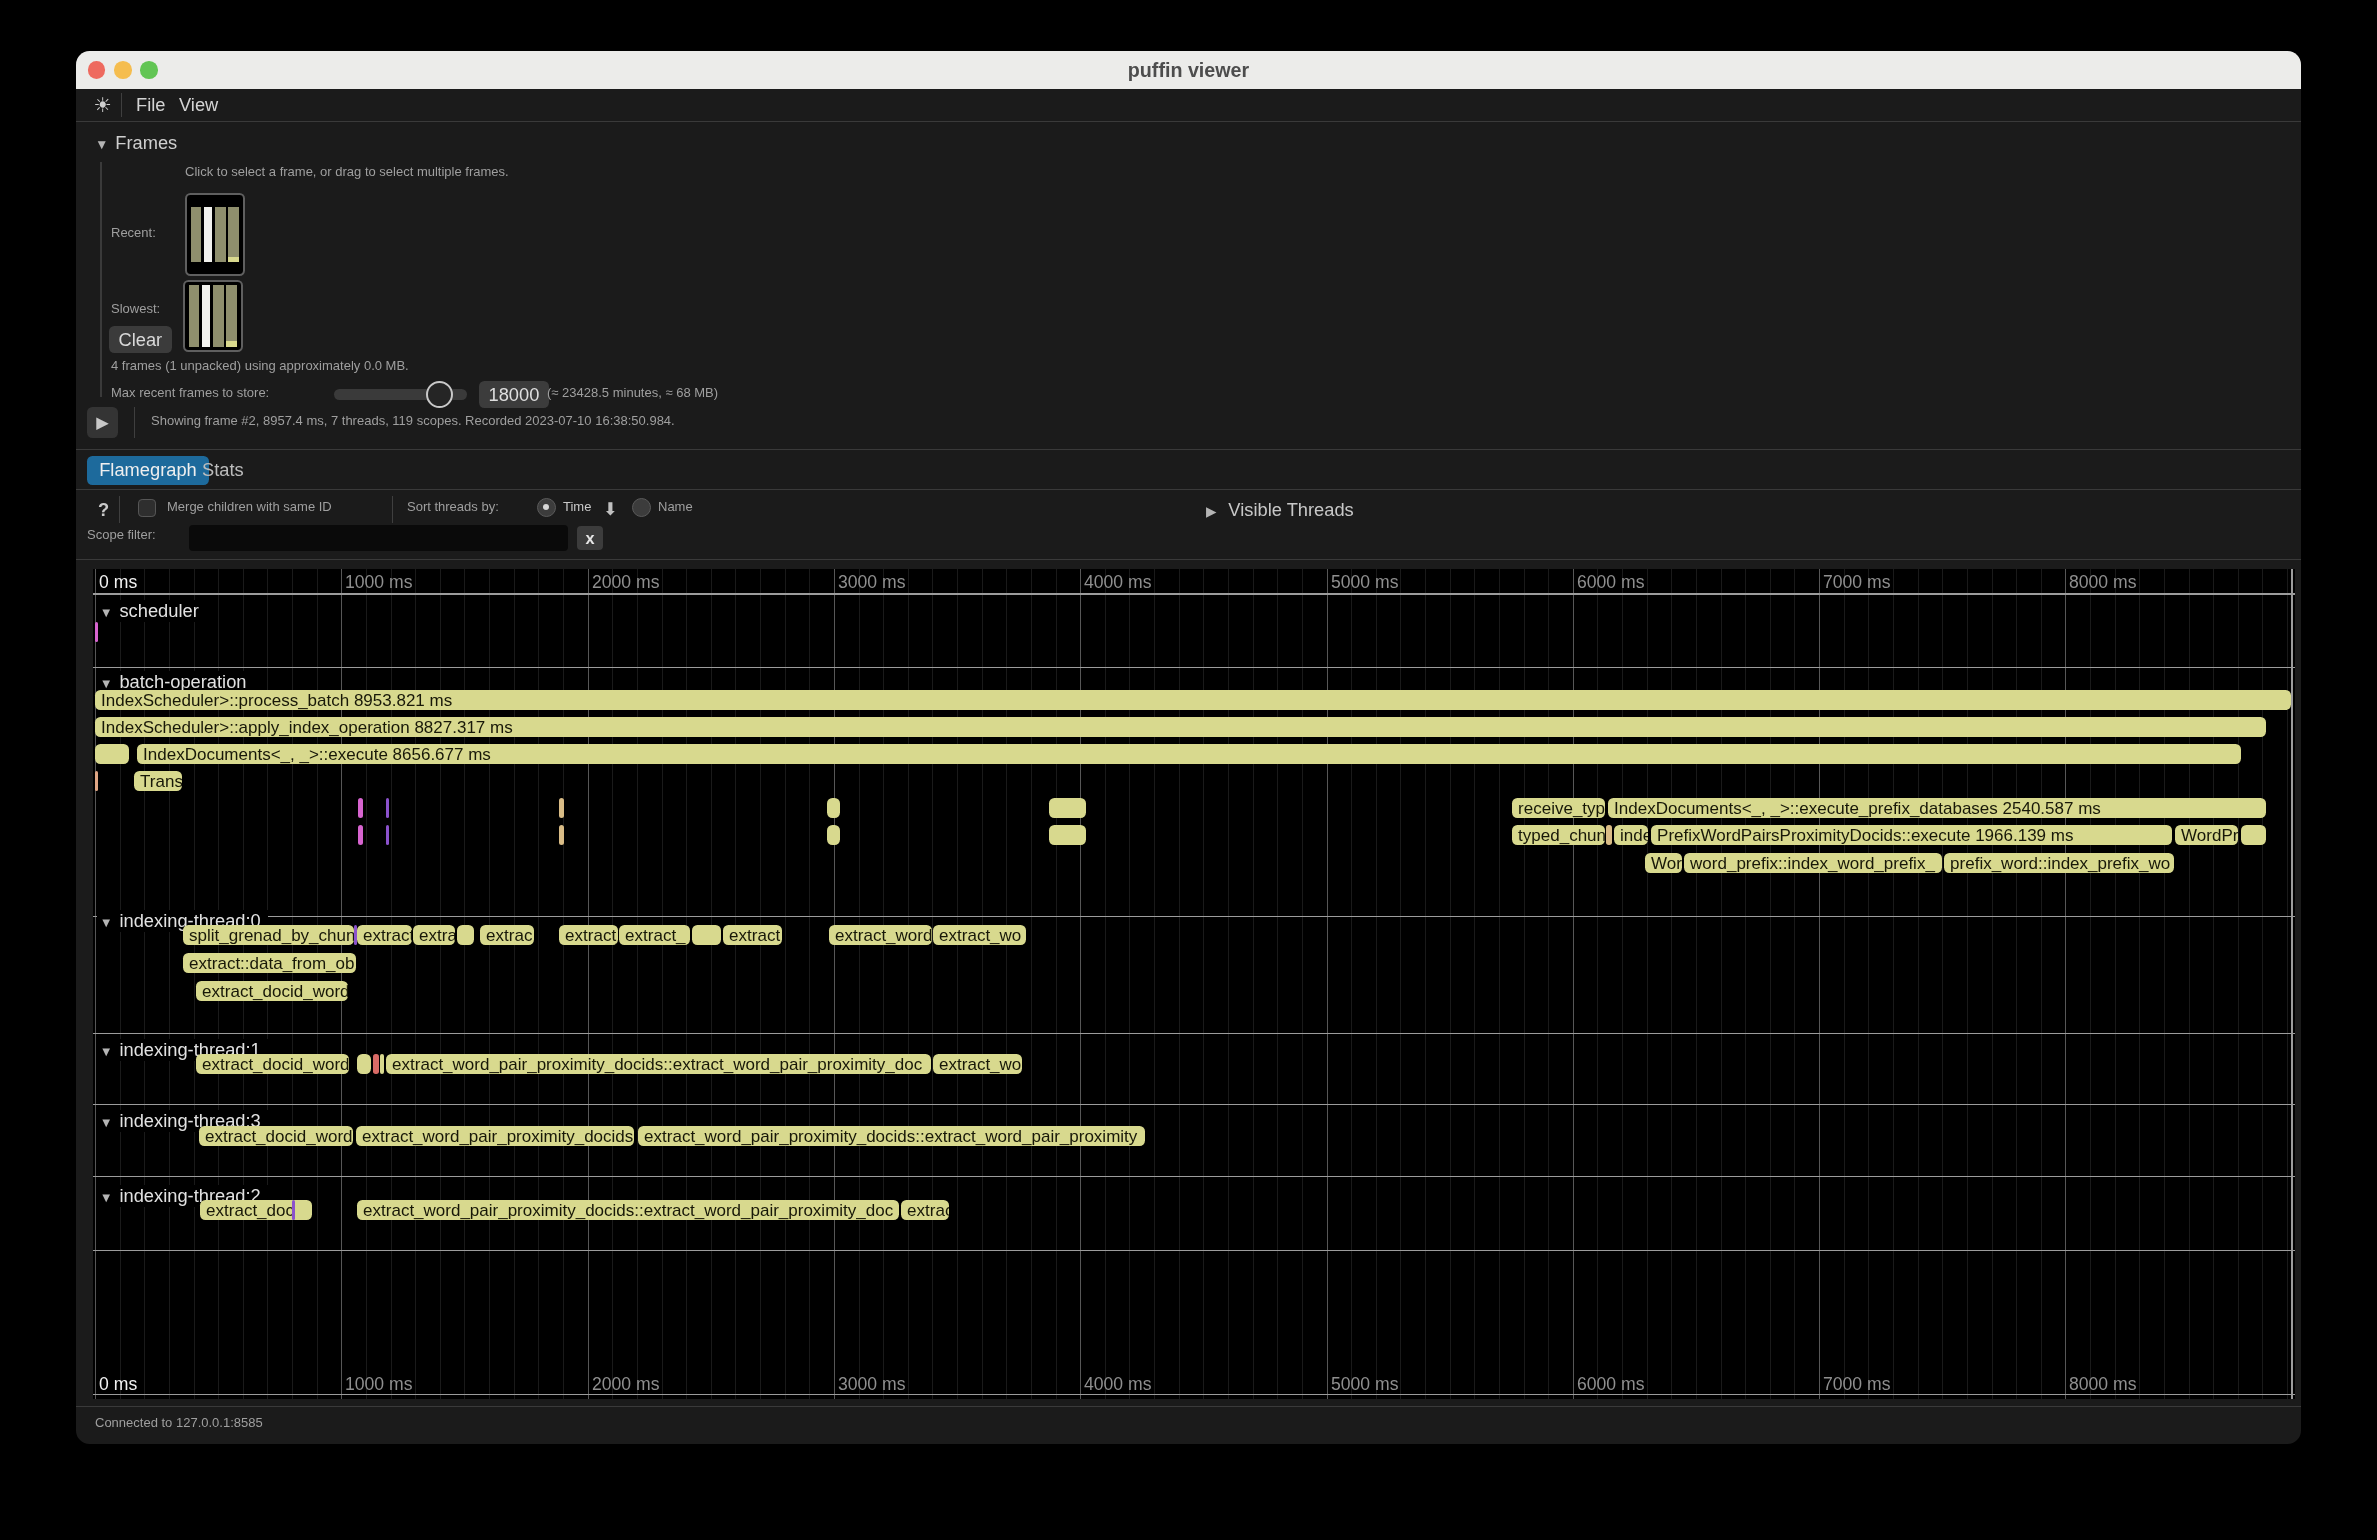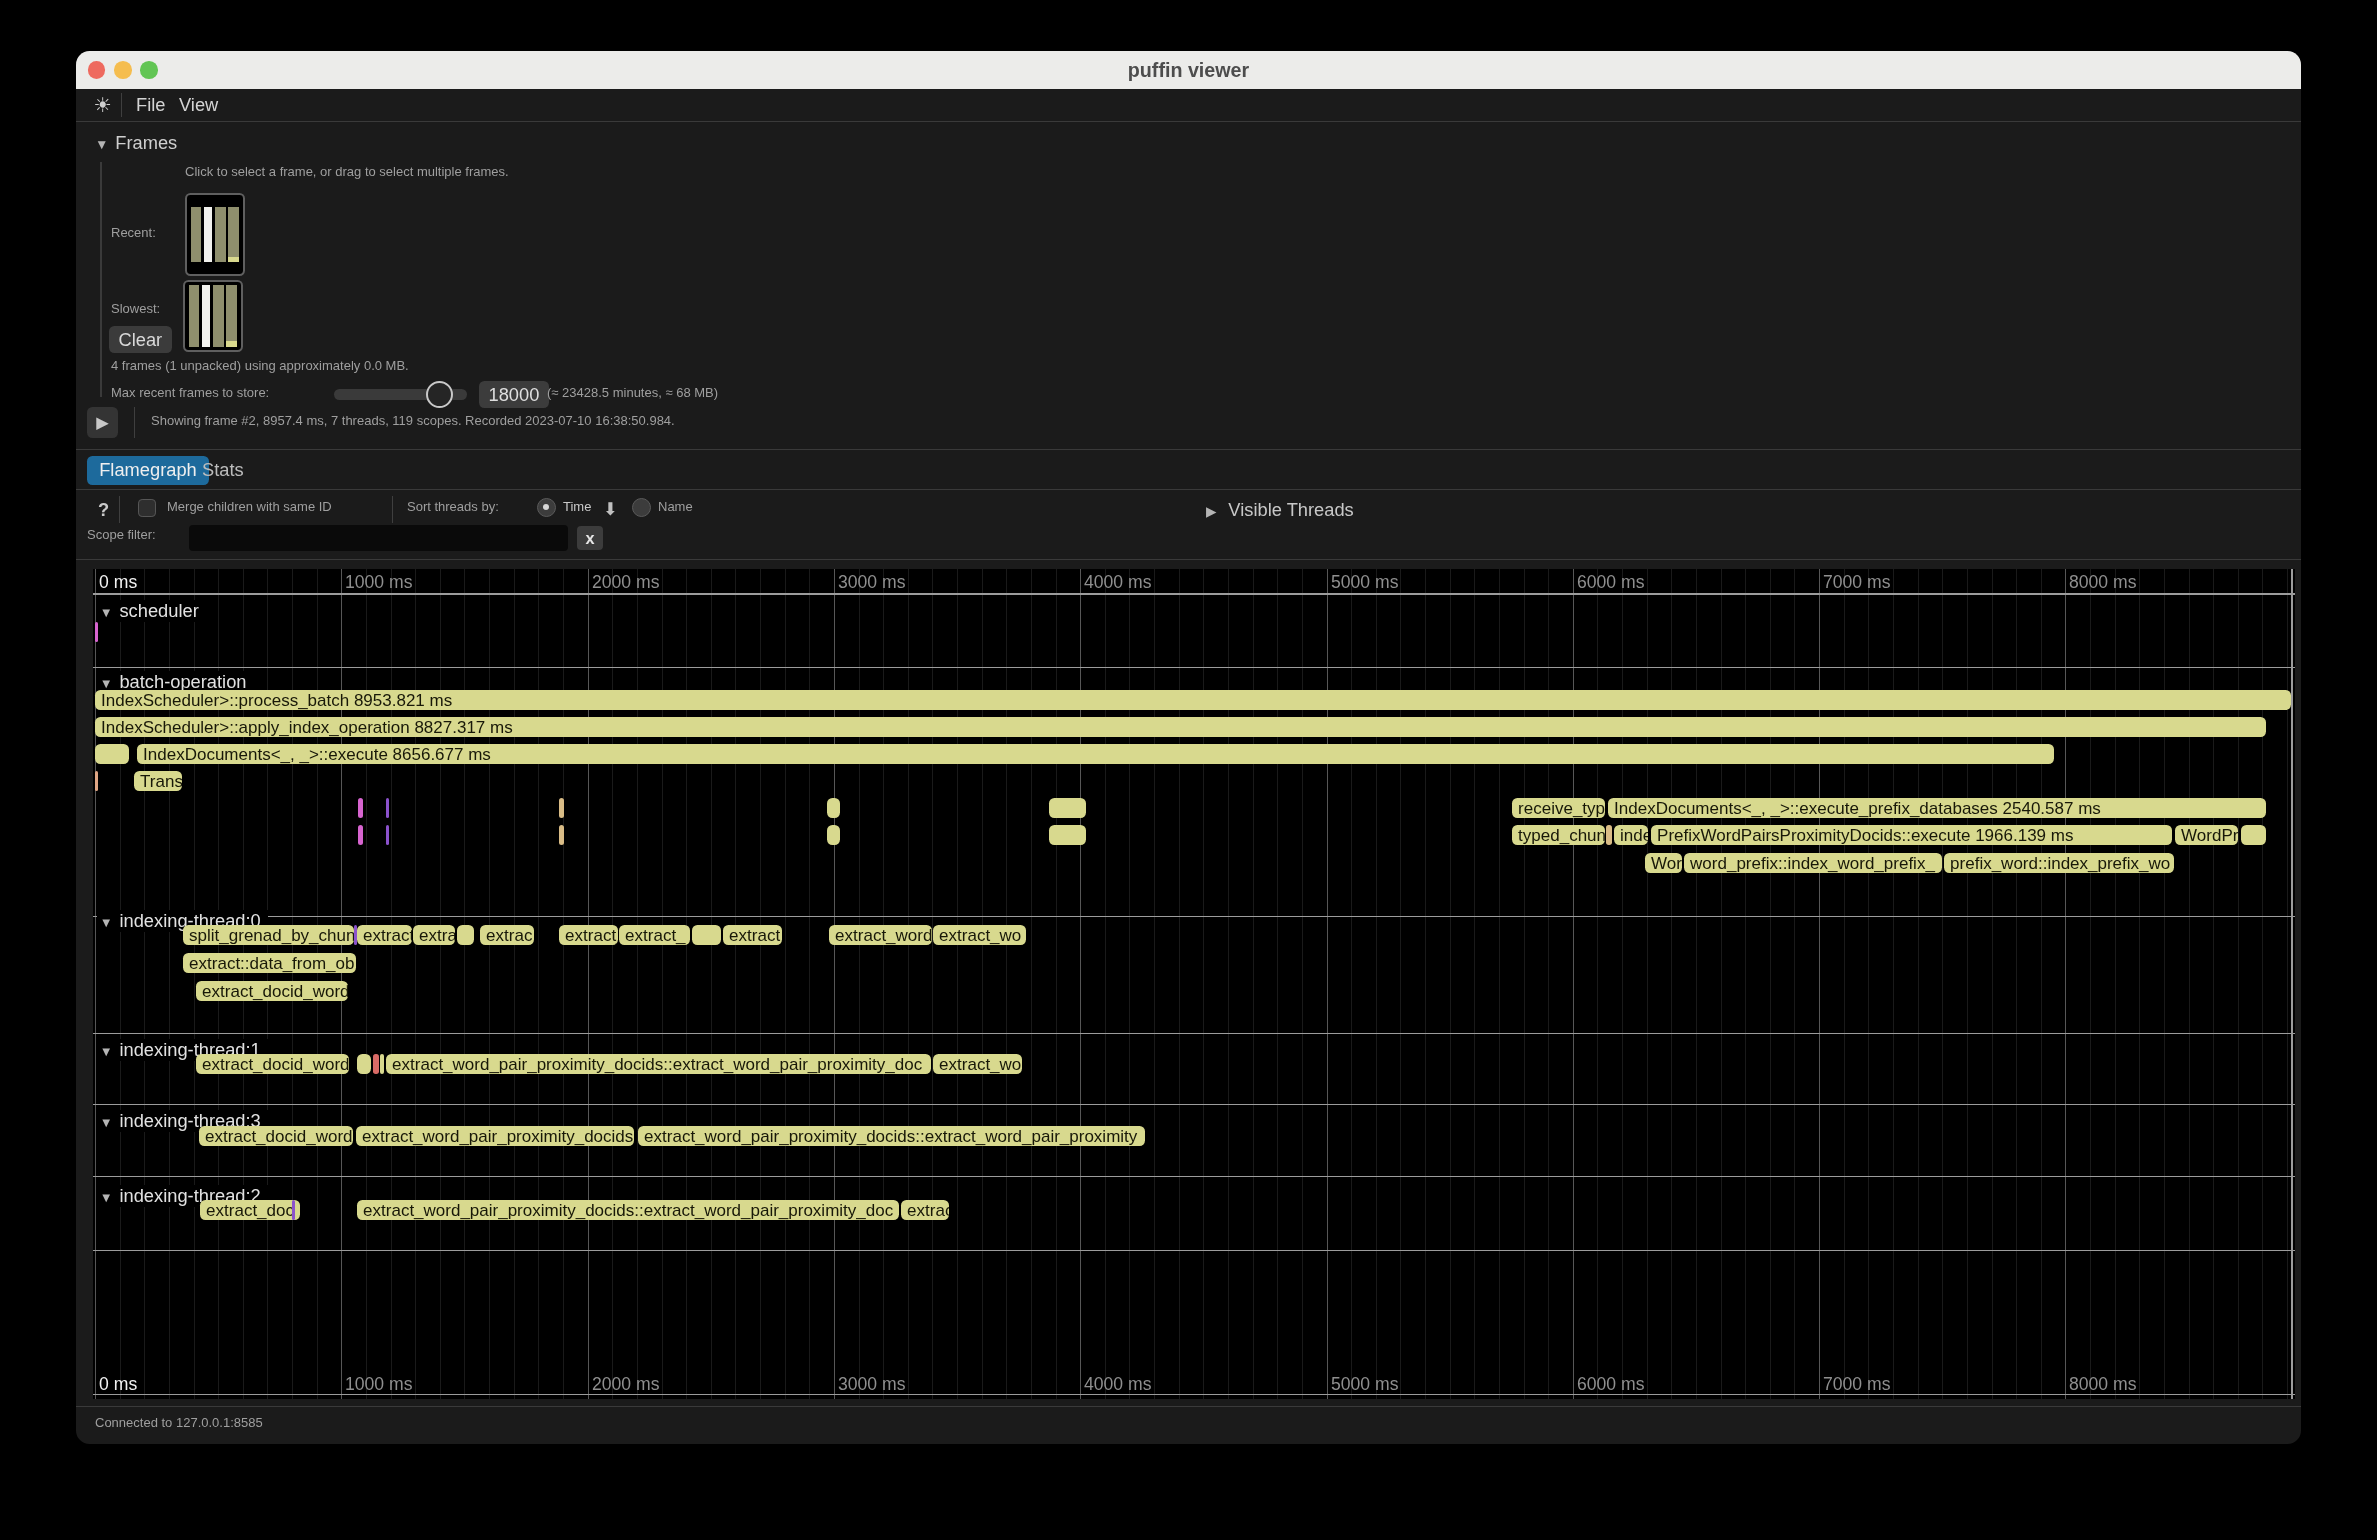--- a/index.html
+++ b/index.html
@@ -303,21 +303,21 @@
       <div class="sec-line" style="top: 24.4px;"></div>
       <div class="sec-line" style="top: 825px;"></div>
       <div class="edge-v" style="left: 2198px;"></div>
       <div class="thread-header" style="left: 4.1px; top: 31px;"><span class="tri">▼</span>scheduler</div>
       <div class="bar c-magenta sliver" style="left: 2px; top: 53px; width: 3.4px;"></div>
       <div class="sec-line" style="top: 98px;"></div>
       <div class="thread-header" style="left: 4.1px; top: 102px;"><span class="tri">▼</span>batch-operation</div>
       <div class="bar c-default" style="left: 2px; top: 121px; width: 2196px;">IndexScheduler&gt;::process_batch 8953.821 ms</div>
       <div class="bar c-default" style="left: 2px; top: 148px; width: 2171px;">IndexScheduler&gt;::apply_index_operation 8827.317 ms</div>
       <div class="bar c-default" style="left: 2px; top: 175px; width: 34px;"></div>
-      <div class="bar c-default" style="left: 44px; top: 175px; width: 1917px;">IndexDocuments&lt;_, _&gt;::execute 8656.677 ms</div>
+      <div class="bar c-default" style="left: 44px; top: 175px; width: 2104px;">IndexDocuments&lt;_, _&gt;::execute 8656.677 ms</div>
       <div class="bar c-salmon sliver" style="left: 2px; top: 202px; width: 3.4px;"></div>
       <div class="bar c-default" style="left: 41px; top: 202px; width: 48px;">Trans</div>
       <div class="bar c-magenta sliver" style="left: 265px; top: 229px; width: 5.4px;"></div>
       <div class="bar c-purple sliver" style="left: 293px; top: 229px; width: 3px;"></div>
       <div class="bar c-tan sliver" style="left: 466px; top: 229px; width: 5.4px;"></div>
       <div class="bar c-default" style="left: 734px; top: 229px; width: 12.8px;"></div>
       <div class="bar c-default" style="left: 956px; top: 229px; width: 37px;"></div>
       <div class="bar c-default" style="left: 1419px; top: 229px; width: 93px;">receive_typed_</div>
       <div class="bar c-default" style="left: 1515px; top: 229px; width: 658px;">IndexDocuments&lt;_, _&gt;::execute_prefix_databases 2540.587 ms</div>
       <div class="bar c-magenta sliver" style="left: 265px; top: 256px; width: 5.4px;"></div>
@@ -358,21 +358,21 @@
       <div class="bar c-default sliver" style="left: 287px; top: 485px; width: 3.9px;"></div>
       <div class="bar c-default" style="left: 293px; top: 485px; width: 545px;">extract_word_pair_proximity_docids::extract_word_pair_proximity_doc</div>
       <div class="bar c-default" style="left: 840px; top: 485px; width: 89px;">extract_wo</div>
       <div class="sec-line" style="top: 535px;"></div>
       <div class="thread-header" style="left: 4.1px; top: 541px;"><span class="tri">▼</span>indexing-thread:3</div>
       <div class="bar c-default" style="left: 106px; top: 557px; width: 154px;">extract_docid_word</div>
       <div class="bar c-default" style="left: 263px; top: 557px; width: 278px;">extract_word_pair_proximity_docids</div>
       <div class="bar c-default" style="left: 545px; top: 557px; width: 507px;">extract_word_pair_proximity_docids::extract_word_pair_proximity</div>
       <div class="sec-line" style="top: 607px;"></div>
       <div class="thread-header" style="left: 4.1px; top: 616px;"><span class="tri">▼</span>indexing-thread:2</div>
-      <div class="bar c-default" style="left: 107px; top: 631px; width: 100px;">extract_doc</div>
+      <div class="bar c-default" style="left: 107px; top: 631px; width: 112px;">extract_doc</div>
       <div class="bar c-purple sliver" style="left: 199px; top: 631px; width: 3.2px;"></div>
       <div class="bar c-default" style="left: 264px; top: 631px; width: 542px;">extract_word_pair_proximity_docids::extract_word_pair_proximity_doc</div>
       <div class="bar c-default" style="left: 808px; top: 631px; width: 48px;">extrac</div>
       <div class="sec-line" style="top: 681px;"></div>
     </div>
 
   <div class="hline" id="status-sep"></div>
   <div class="abs t27 dim" id="status-text">Connected to 127.0.0.1:8585</div>
 </div>
 

